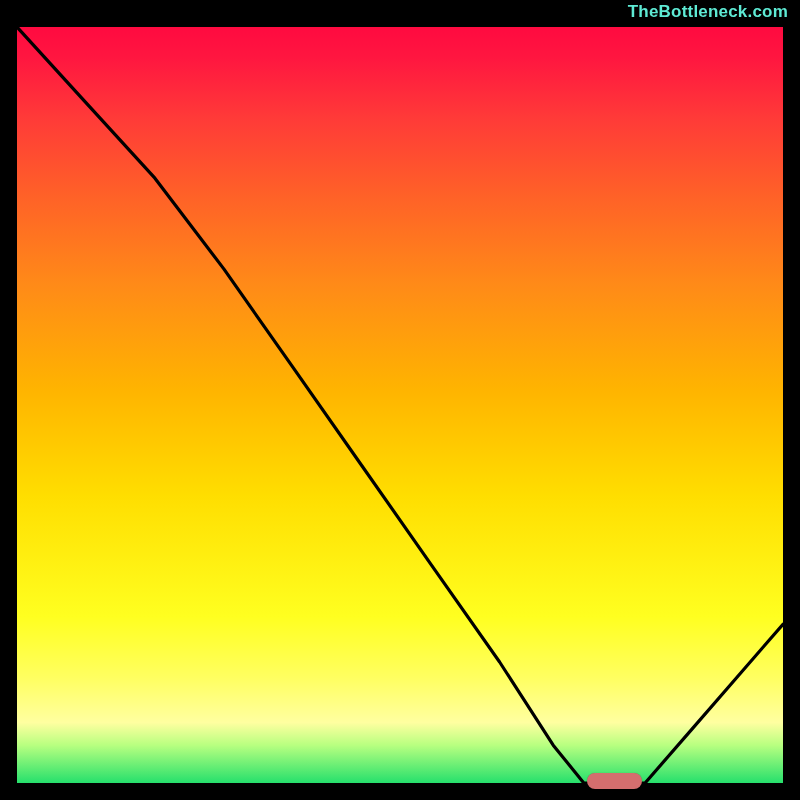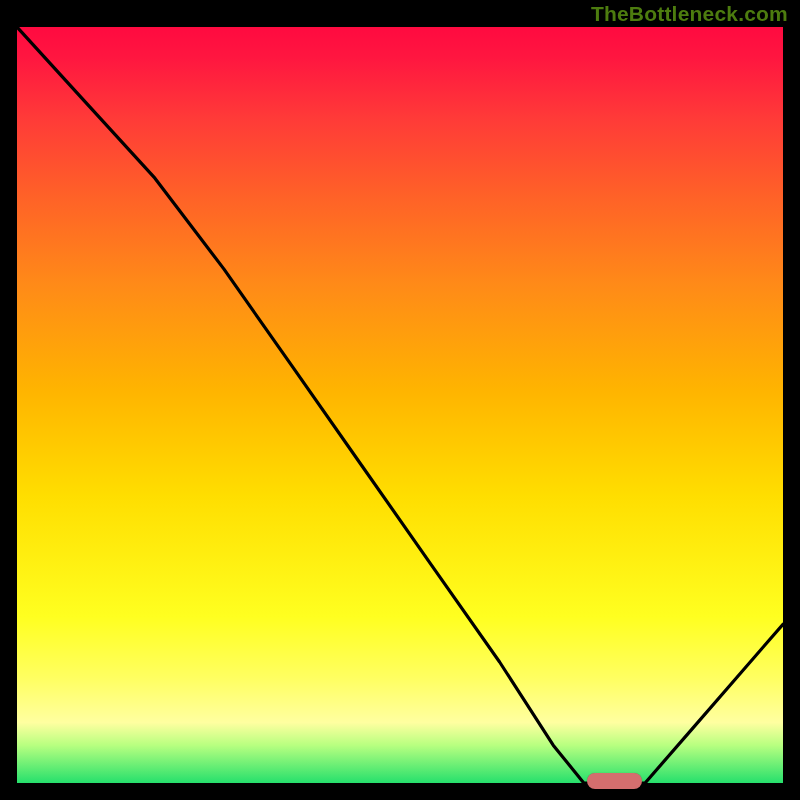--- a/index.html
+++ b/index.html
@@ -50,23 +50,23 @@
     height: 16px;
     border-radius: 8px;
     background: #d46e6e;
     box-shadow: 0 0 1px rgba(0,0,0,0.3);
   }
   .watermark {
     position: absolute;
     top: 2px;
     right: 12px;
     font-family: Arial, Helvetica, sans-serif;
-    font-size: 21px;
+    font-size: 17px;
     font-weight: 600;
-    color: #4d7c0f;
+    color: #5eead4;
     letter-spacing: 0.2px;
   }
 </style>
 </head>
 <body>
 <div class="frame">
 
   <div class="watermark">TheBottleneck.com</div>
 
   <div class="plot-area">

